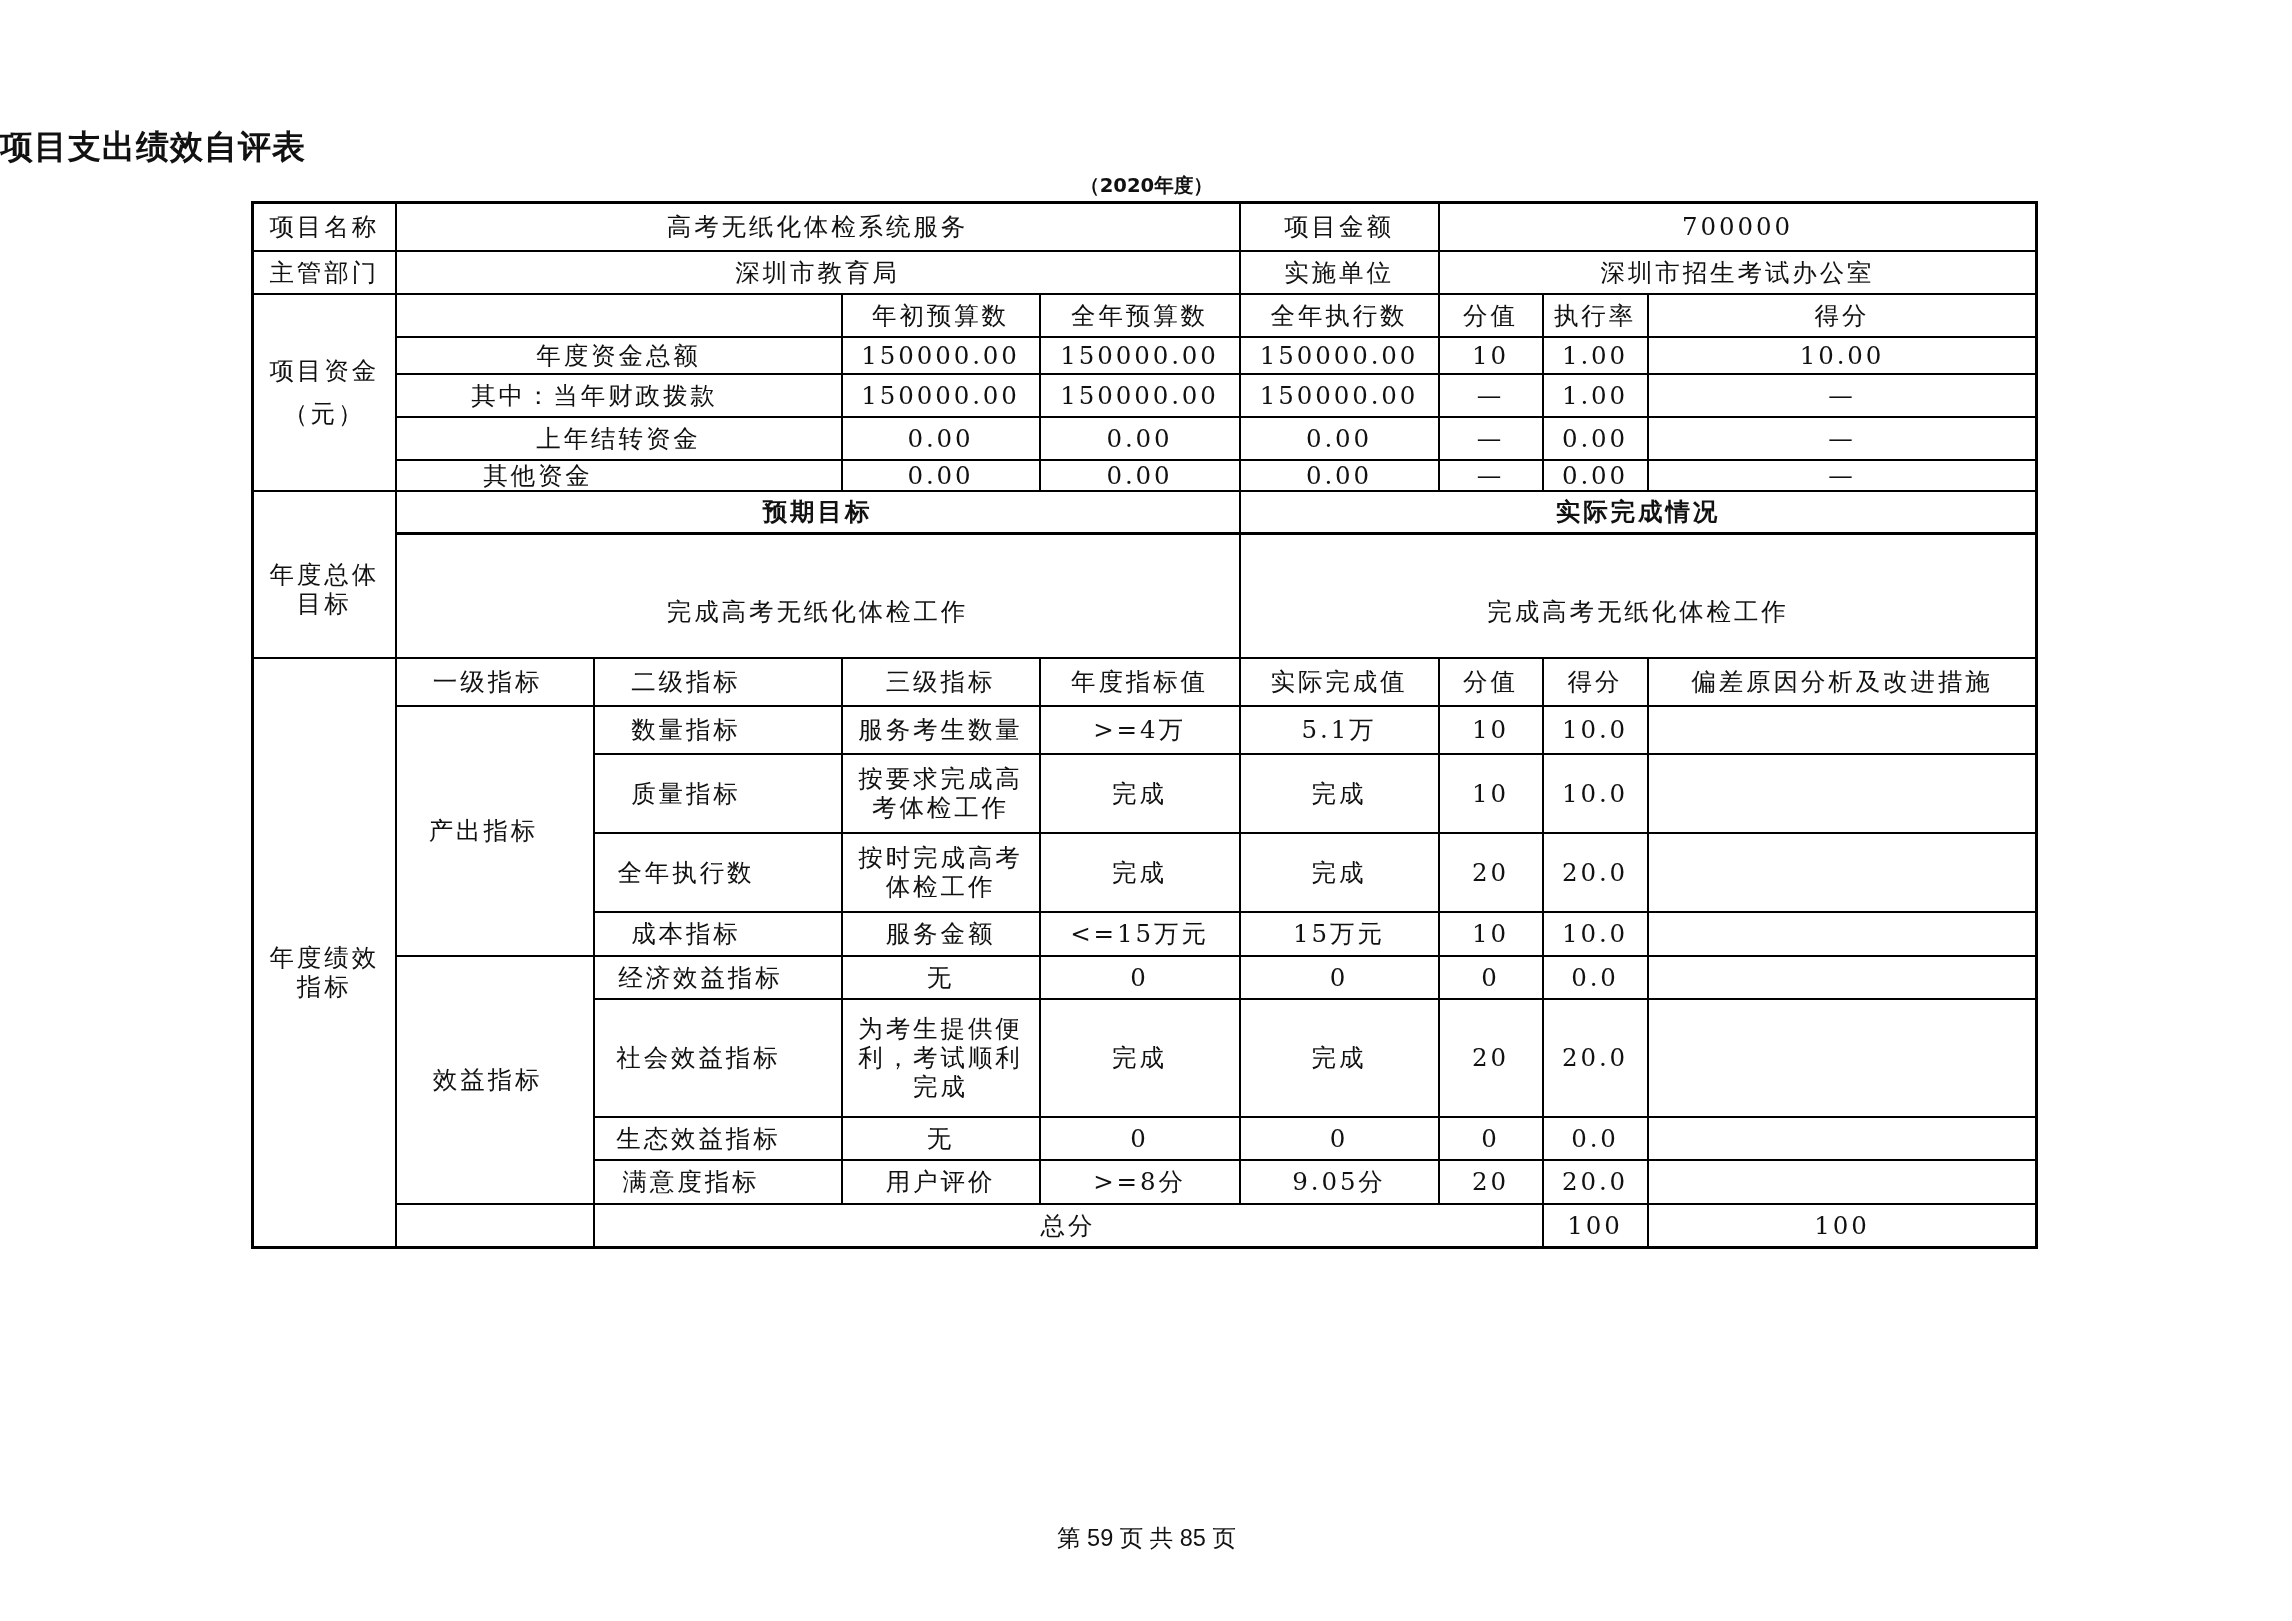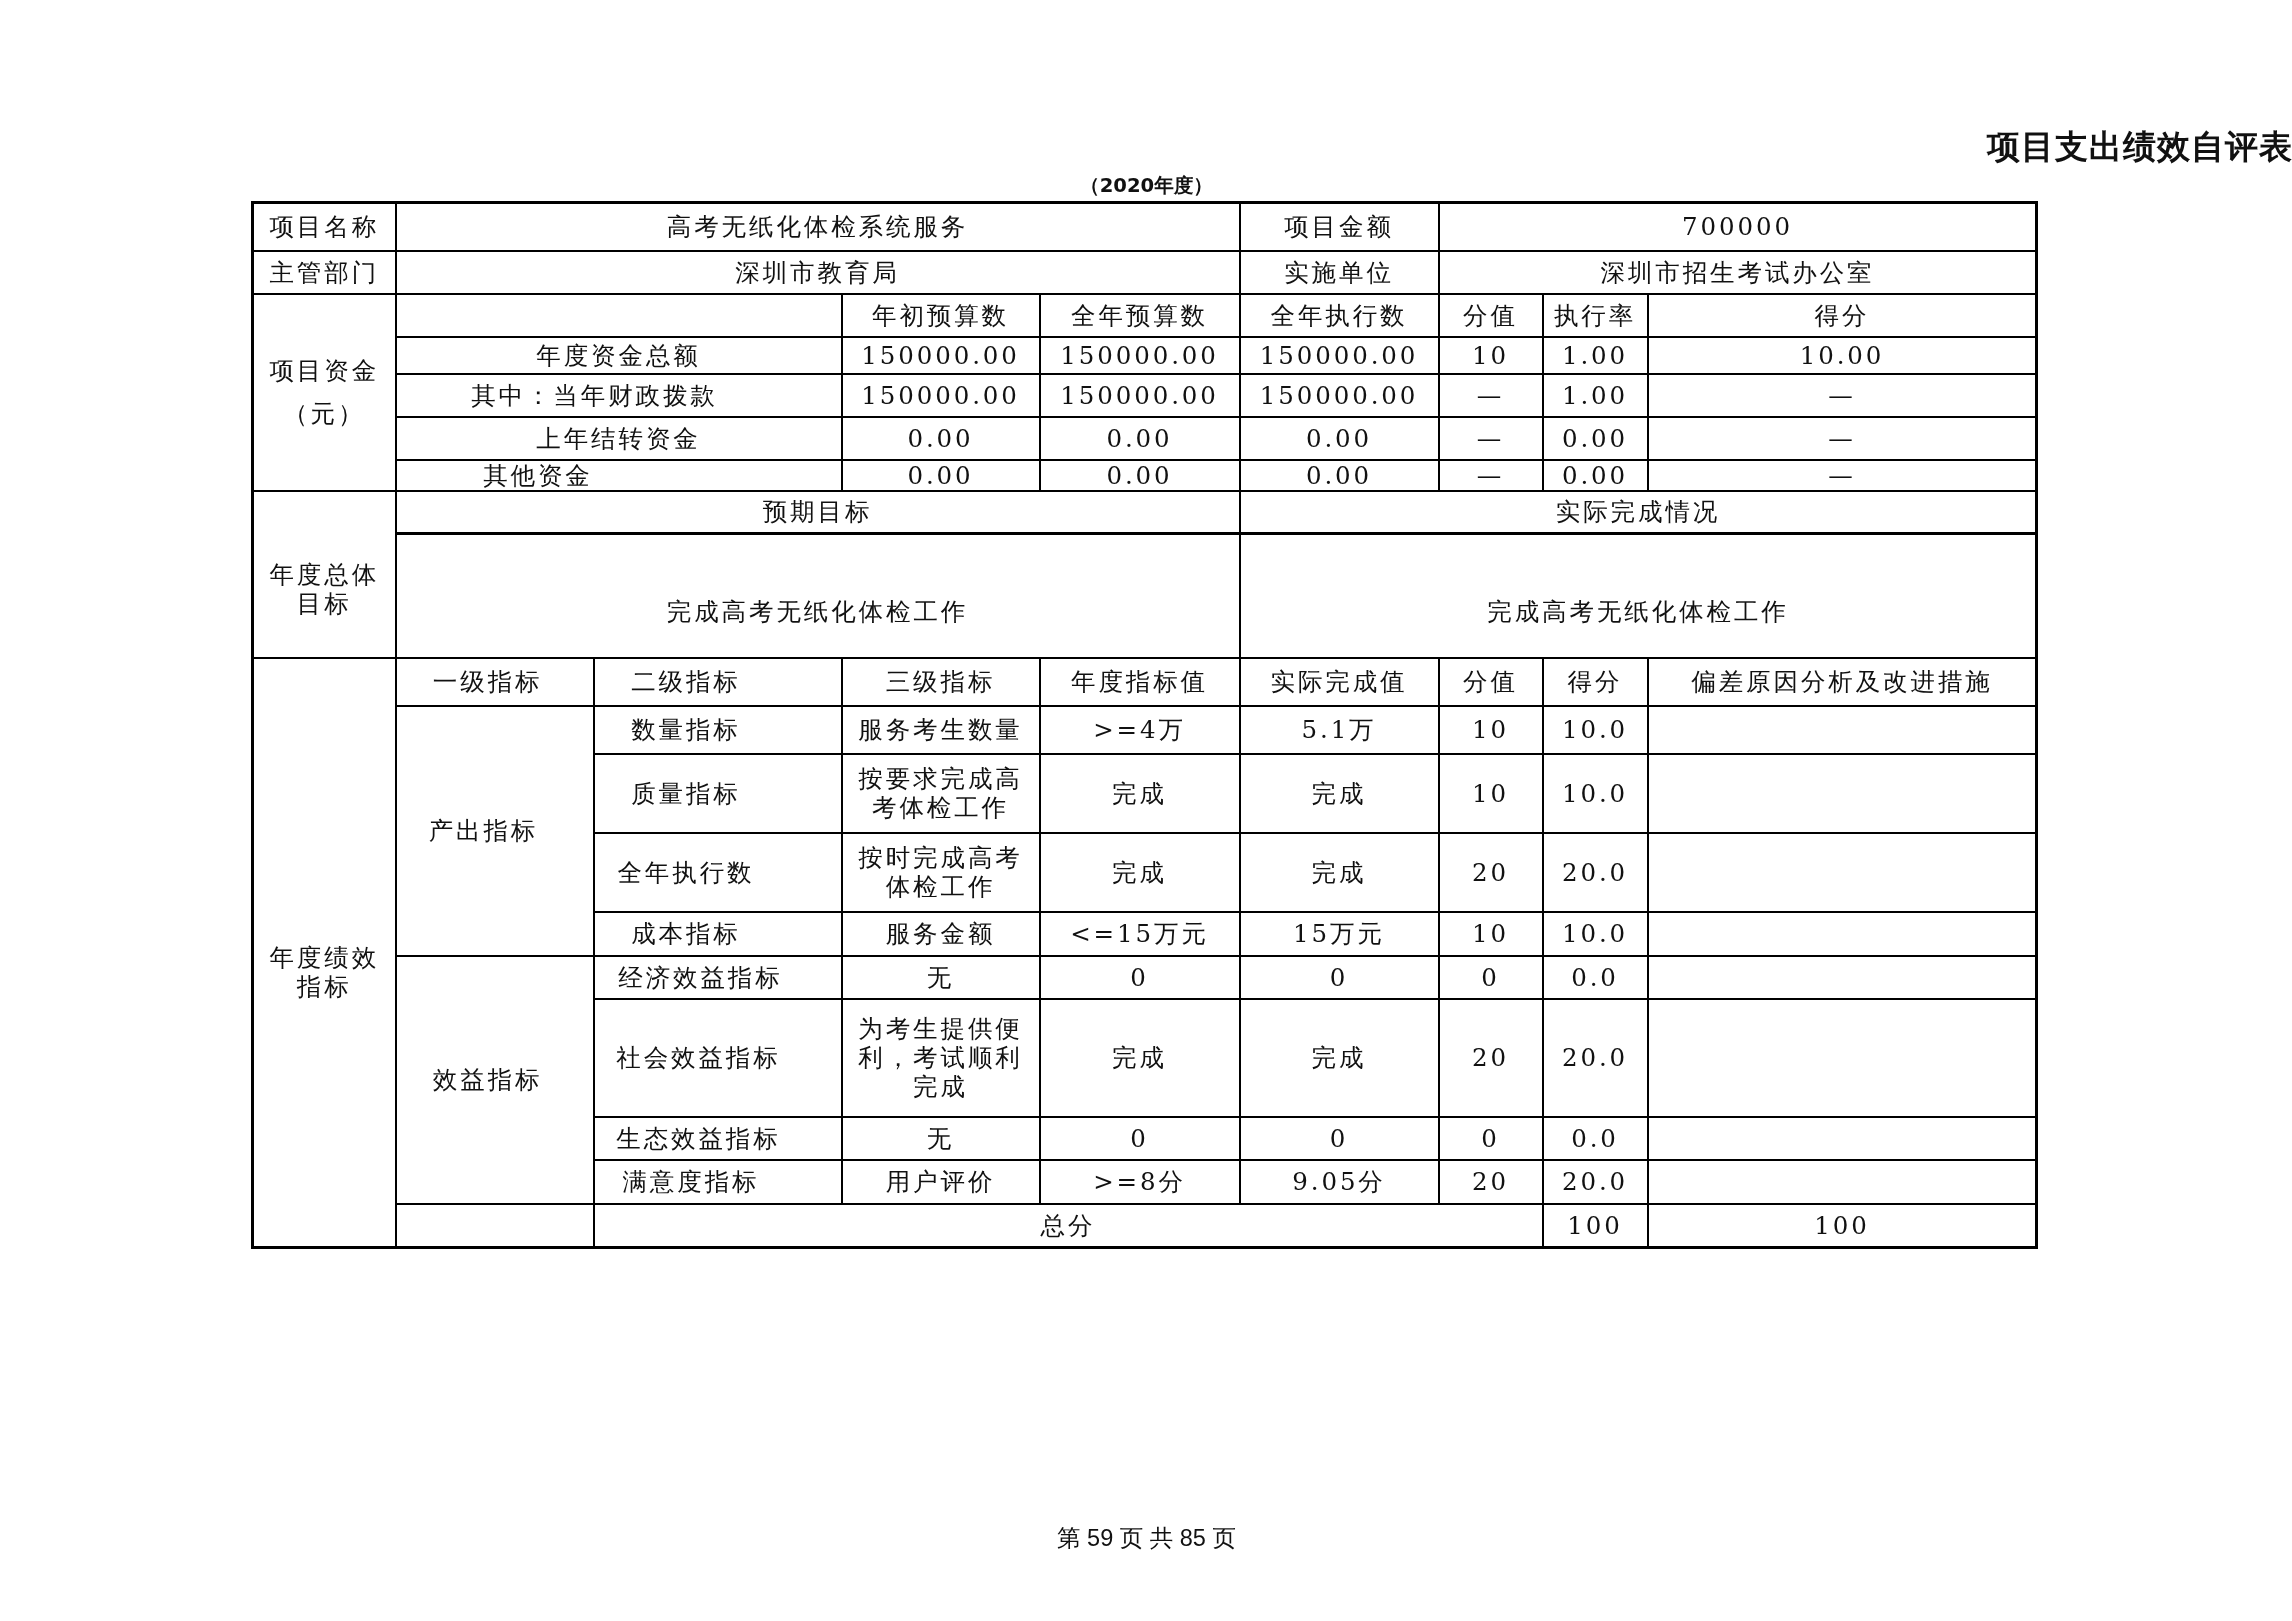--- a/index.html
+++ b/index.html
@@ -1,31 +1,31 @@
 <!DOCTYPE html>
 <html><head>
 <meta charset="utf-8">
 <style>
   html, body { margin:0; padding:0; background:#ffffff; }
   body { width:2293px; height:1621px; position:relative; overflow:hidden;
          font-family:"DejaVu Serif","Liberation Serif",serif; color:#111; }
-  .title { position:absolute; left:0; width:2293px; top:125px; text-align:right;
+  .title { position:absolute; left:0; width:2293px; top:125px; text-align:left;
            font-family:"DejaVu Sans","Liberation Sans",sans-serif; font-weight:bold; font-size:33px; letter-spacing:1px; }
   .subtitle { position:absolute; left:0; width:2293px; top:172px; text-align:center;
            font-family:"DejaVu Sans","Liberation Sans",sans-serif; font-weight:bold; font-size:19.6px; }
   .footer { position:absolute; left:0; width:2293px; top:1522px; text-align:center;
            font-family:"Liberation Sans","DejaVu Sans",sans-serif; font-size:23.5px; }
   table.sheet { position:absolute; left:251px; top:201px; border-collapse:collapse; table-layout:fixed;
                 width:1784px; border:3.9px solid #000; }
   table.sheet td { border:2.9px solid #000; text-align:center; vertical-align:middle; font-size:24.5px;
                    padding:0 5.9px; line-height:29px; overflow:hidden; letter-spacing:2.9px; }
   td.lbl { letter-spacing:3.9px; }
   td.right { text-align:right; padding-right:69px; }
   td.vtop { vertical-align:top; padding-top:7.8px; }
-  td.thin { border-bottom-width:1px; }
+  td.thin { border-bottom-width:1px;font-weight:bold; }
   .num { letter-spacing:1px; }
 </style>
 </head>
 <body>
 
 <div class="title">项目支出绩效自评表</div>
 <div class="subtitle">（2020年度）</div>
 
 <table class="sheet">
   <colgroup>

